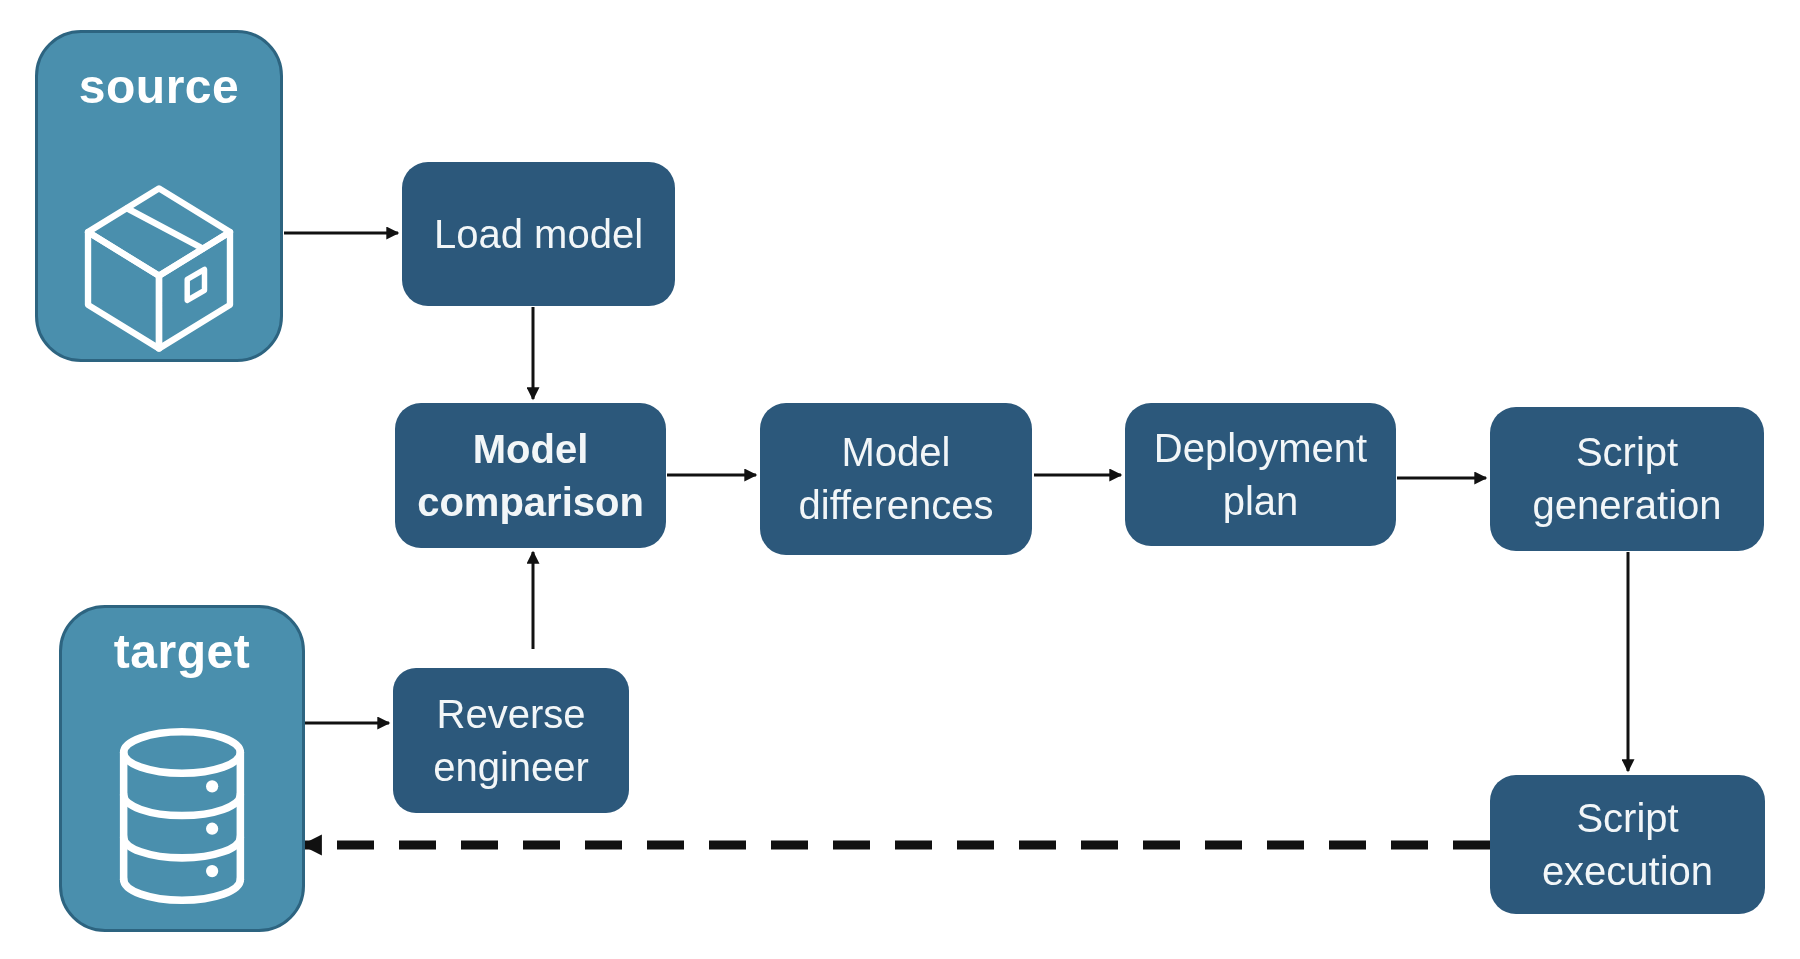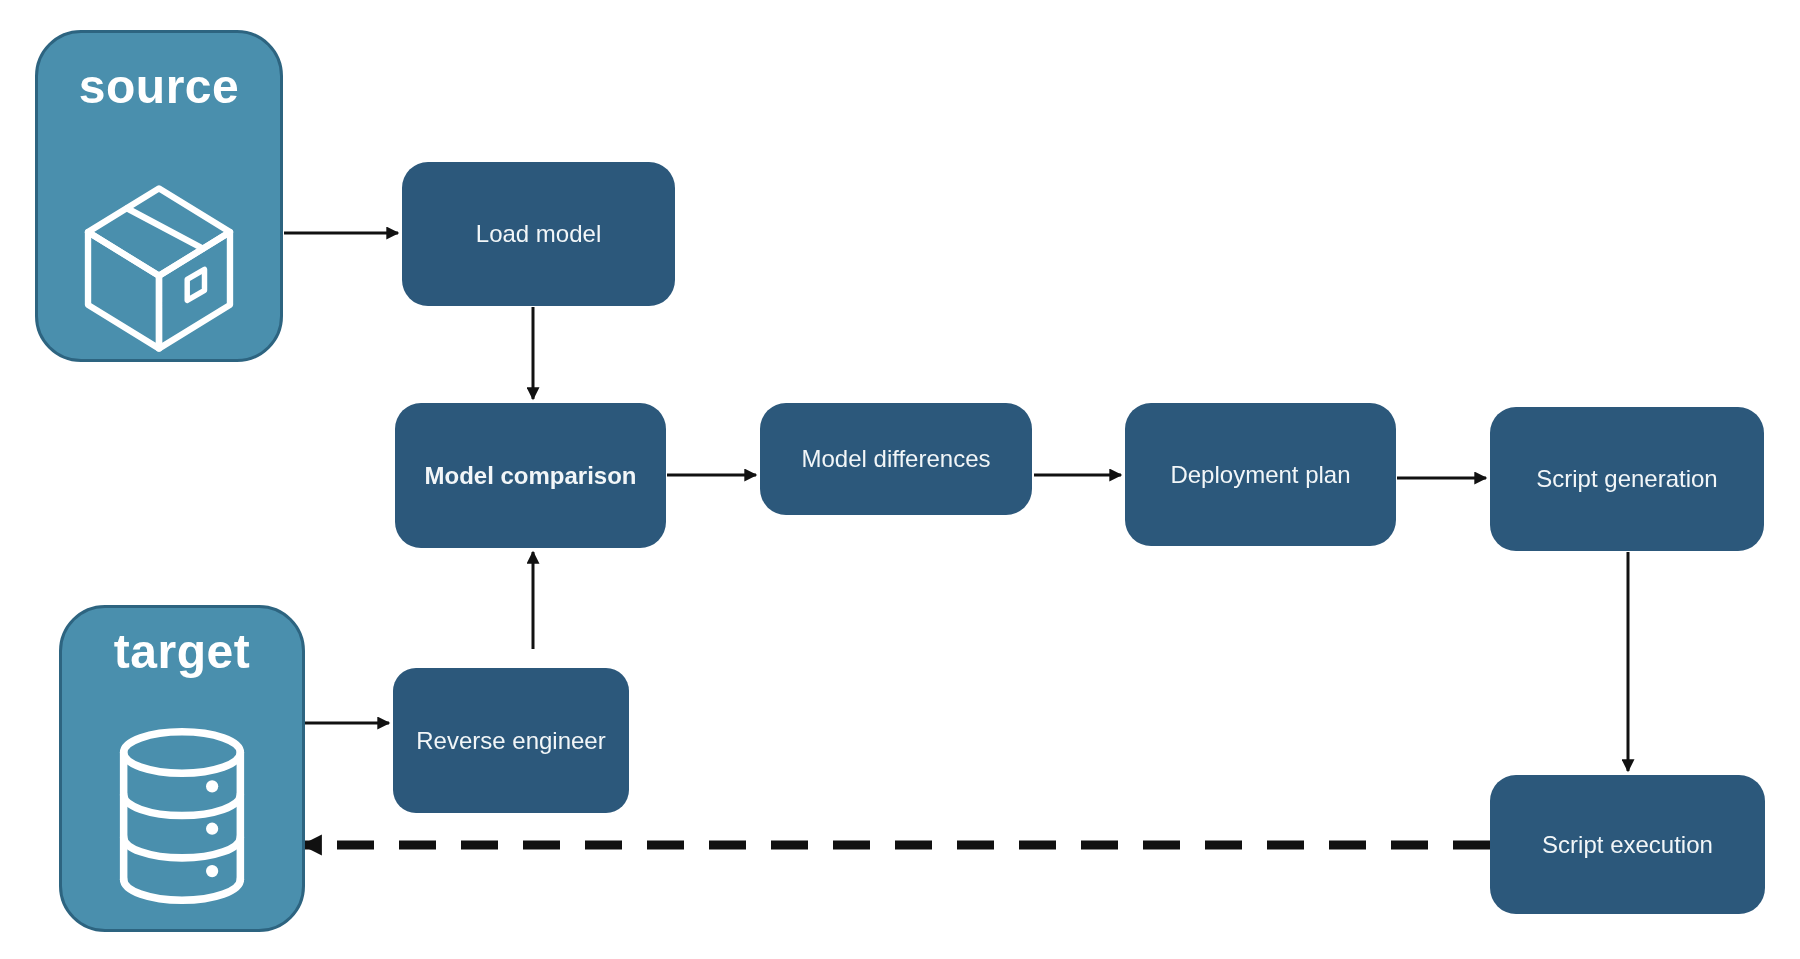--- a/index.html
+++ b/index.html
@@ -22,21 +22,21 @@
   .edges{position:absolute;left:0;top:0;width:1800px;height:959px;}
   .node{
     position:absolute;
     display:flex;align-items:center;justify-content:center;
     text-align:center;
     color:var(--text-light);
   }
   .process{
     background:var(--process-fill);
     border-radius:26px;
-    font-size:24px;
+    font-size:40px;
     line-height:1.32;
     padding:10px 22px;
   }
   .entity{
     background:var(--entity-fill);
     border:3px solid var(--entity-border);
     border-radius:46px;
     flex-direction:column;
     justify-content:flex-start;
   }
@@ -46,21 +46,21 @@
     color:#ffffff;
     letter-spacing:0.5px;
   }
   .entity-icon{flex:0 0 auto;}
   #node-source{left:35px;top:30px;width:248px;height:332px;padding-top:26px;gap:42px;}
   #node-source .entity-icon{margin-top:14px;}
   #node-target{left:59px;top:605px;width:246px;height:327px;padding-top:16px;gap:28px;}
   #node-target .entity-icon{margin-top:16px;}
   #node-load-model{left:402px;top:162px;width:273px;height:144px;}
   #node-model-comparison{left:395px;top:403px;width:271px;height:145px;font-weight:bold;}
-  #node-model-differences{left:760px;top:403px;width:272px;height:112px;}
+  #node-model-differences{left:760px;top:403px;width:272px;height:152px;}
   #node-deployment-plan{left:1125px;top:403px;width:271px;height:143px;}
   #node-script-generation{left:1490px;top:407px;width:274px;height:144px;}
   #node-reverse-engineer{left:393px;top:668px;width:236px;height:145px;border-radius:23px;}
   #node-script-execution{left:1490px;top:775px;width:275px;height:139px;}
   .edge{stroke:var(--arrow);stroke-width:3;}
   .edge-dashed{stroke:var(--arrow);stroke-width:9;stroke-dasharray:37 25;}
   .arrowhead{fill:var(--arrow);}
 </style>
 </head>
 <body>

